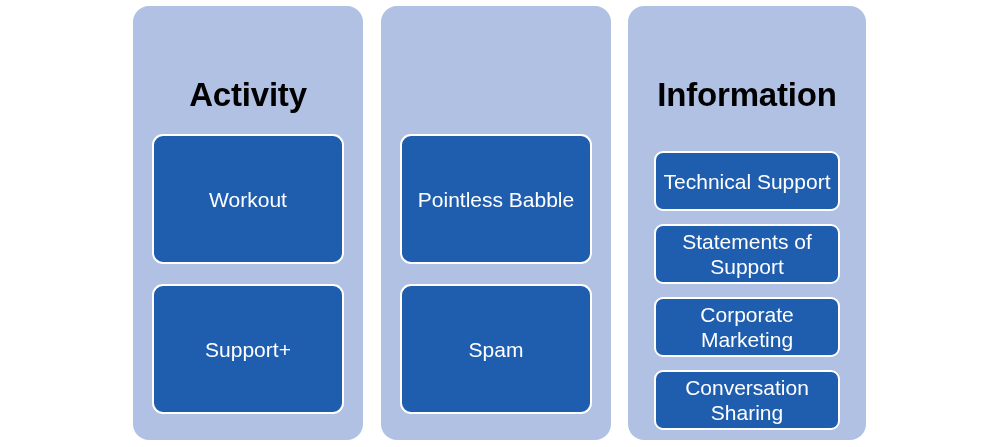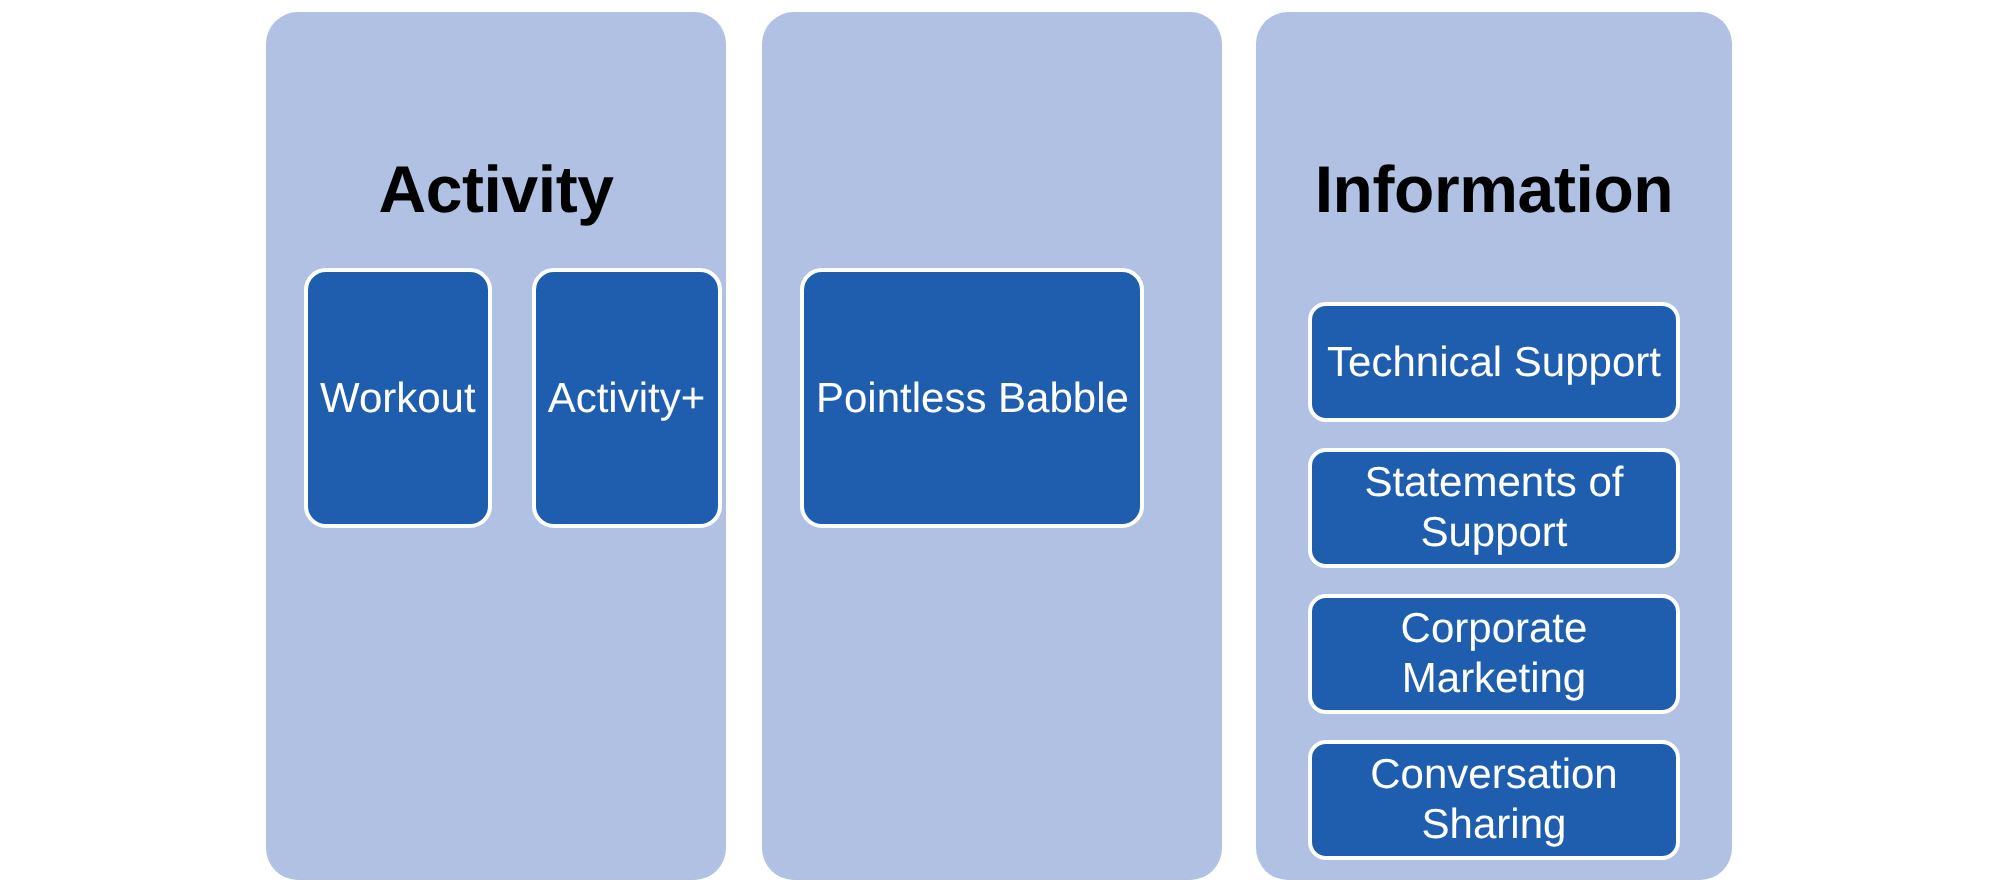--- a/index.html
+++ b/index.html
@@ -48,21 +48,21 @@
   .cards {
     position: absolute;
     left: 0;
     width: 100%;
     box-sizing: border-box;
   }
   .cards-2up {
     top: 128px;
     padding: 0 19px;
     display: flex;
-    flex-direction: row;
+    flex-direction: column;
     gap: 20px;
   }
   .cards-4up {
     top: 129px;
     padding: 16px 26px;
     display: flex;
     flex-direction: column;
     gap: 13px;
   }
 
@@ -94,29 +94,32 @@
 
 <div class="diagram">
 
   <div class="column col-0">
     <div class="col-title">Activity</div>
     <div class="cards cards-2up">
       <div class="card card-tall">
         <span class="card-label">Workout</span>
       </div>
       <div class="card card-tall">
-        <span class="card-label">Activity+</span>
+        <span class="card-label">Support+</span>
       </div>
     </div>
   </div>
 
   <div class="column col-1">
     <div class="cards cards-2up">
       <div class="card card-tall">
         <span class="card-label">Pointless Babble</span>
+      </div>
+      <div class="card card-tall">
+        <span class="card-label">Spam</span>
       </div>
     </div>
   </div>
 
   <div class="column col-2">
     <div class="col-title">Information</div>
     <div class="cards cards-4up">
       <div class="card card-short">
         <span class="card-label">Technical Support</span>
       </div>

